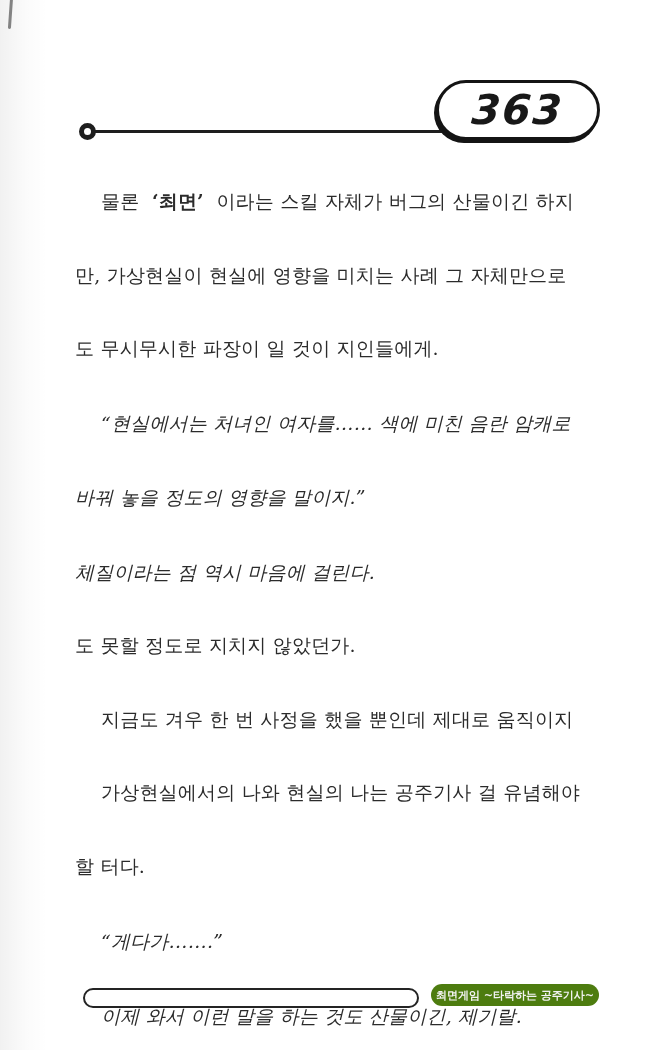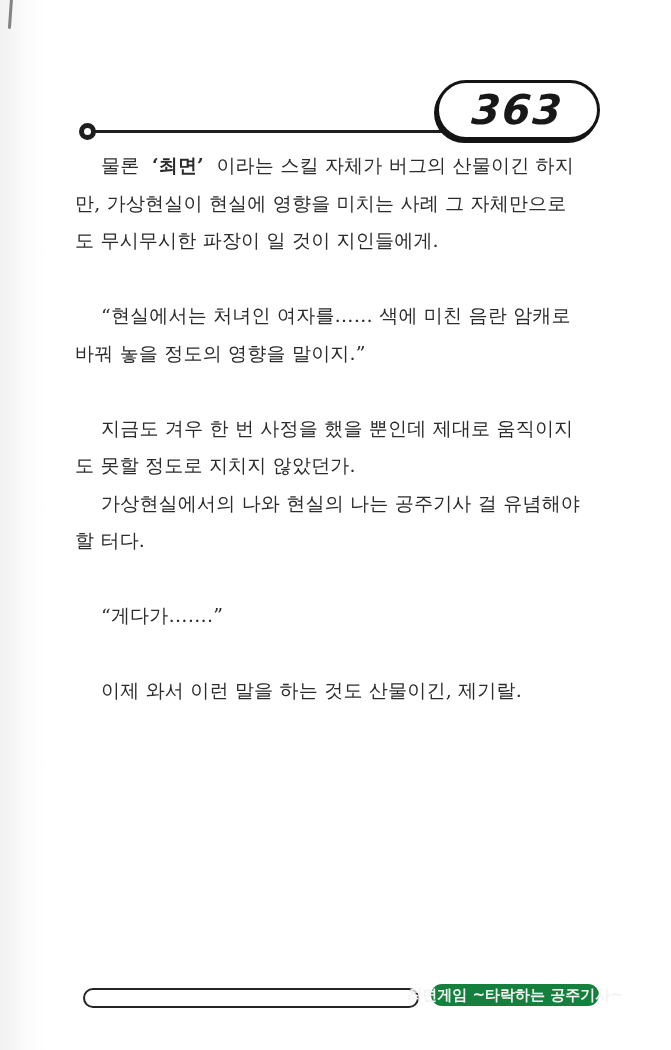--- a/index.html
+++ b/index.html
@@ -49,40 +49,40 @@
     transform:skewX(-5deg);
     line-height:1;
   }
   
   .body-text {
     position:absolute; left:75px; top:147px; width:528px;
     font-size:19px; line-height:37.5px;
     letter-spacing:0.2px;
   }
   .paragraph { margin:0; }
-  .paragraph.gap-before { margin-top:37.5px; }
-  .line { white-space:pre; }
+  .paragraph.gap-before { margin-top:37.5px;font-style:italic; }
+  .line { white-space:pre;margin-top:36px; }
   .line.indent { text-indent:26px; }
   .bold { font-weight:bold; }
   
   .footer-capsule {
     position:absolute; left:83px; top:988px;
     width:332px; height:16px;
     background:#ffffff;
     border:2px solid #242424;
     border-radius:11px;
   }
   .footer-badge {
     position:absolute; left:431px; top:984px;
     width:168px; height:22px;
-    background:#15803d;
+    background:#4d7c0f;
     border-radius:11px;
     color:#f2f2f2;
     font-family:"DejaVu Sans","Liberation Sans",sans-serif;
-    font-size:15px; font-weight:bold;
+    font-size:11px; font-weight:bold;
     display:flex; align-items:center; justify-content:center;
     white-space:nowrap;
   }
 </style>
 </head>
 <body>
 
 <div class="page">
 
   <div class="page-edge-shade"></div>
@@ -98,24 +98,25 @@
       <div class="paragraph">
         <div class="line indent"><span>물론  </span><span class="bold">‘최면’</span><span>  이라는 스킬 자체가 버그의 산물이긴 하지</span></div>
         <div class="line"><span>만, 가상현실이 현실에 영향을 미치는 사례 그 자체만으로</span></div>
         <div class="line"><span>도 무시무시한 파장이 일 것이 지인들에게.</span></div>
       </div>
       <div class="paragraph gap-before">
         <div class="line indent"><span>“현실에서는 처녀인 여자를…… 색에 미친 음란 암캐로</span></div>
         <div class="line"><span>바꿔 놓을 정도의 영향을 말이지.”</span></div>
       </div>
       <div class="paragraph gap-before">
+        <div class="line"><span>체질이라는 점 역시 마음에 걸린다.</span></div>
       </div>
       <div class="paragraph">
+        <div class="line"><span>도 못할 정도로 지치지 않았던가.</span></div>
         <div class="line indent"><span>지금도 겨우 한 번 사정을 했을 뿐인데 제대로 움직이지</span></div>
-        <div class="line"><span>도 못할 정도로 지치지 않았던가.</span></div>
       </div>
       <div class="paragraph">
         <div class="line indent"><span>가상현실에서의 나와 현실의 나는 공주기사 걸 유념해야</span></div>
         <div class="line"><span>할 터다.</span></div>
       </div>
       <div class="paragraph gap-before">
         <div class="line indent"><span>“게다가…….”</span></div>
       </div>
       <div class="paragraph gap-before">
         <div class="line indent"><span>이제 와서 이런 말을 하는 것도 산물이긴, 제기랄.</span></div>

